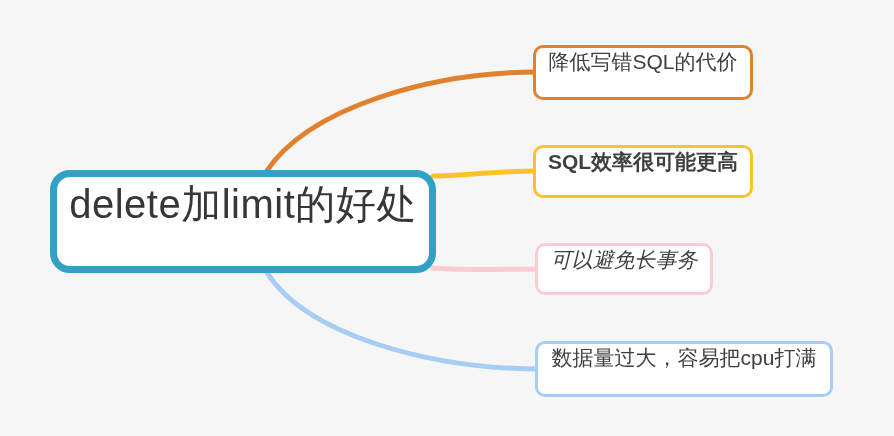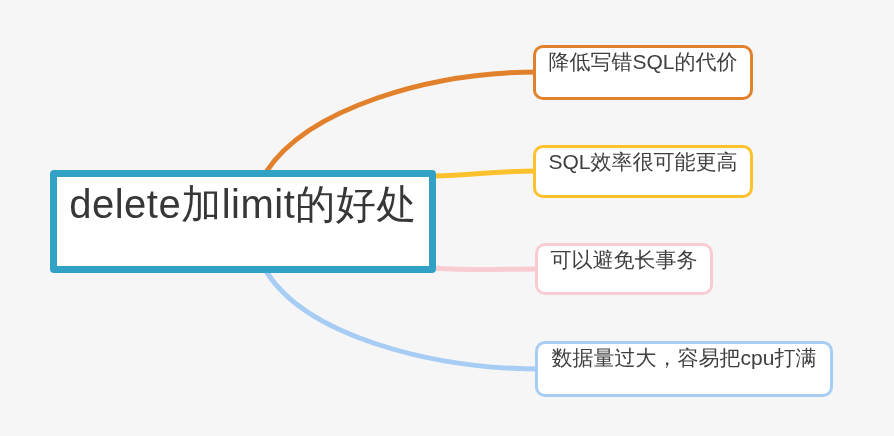--- a/index.html
+++ b/index.html
@@ -24,34 +24,34 @@
     background: #ffffff;
     display: flex;
     justify-content: center;
     white-space: nowrap;
     cursor: default;
   }
   .root-node {
     left: 50px; top: 170px;
     width: 386px; height: 103px;
     border: 7px solid #32a1c6;
-    border-radius: 4px;
+    border-radius: 20px;
     font-size: 40px;
     color: #373737;
     letter-spacing: 0.5px;
   }
   .branch-node {
     border-width: 3px;
     border-style: solid;
     border-radius: 10px;
     font-size: 21px;
     color: #3f3f3f;
   }
   .branch-1 { left: 533px; top: 45px;  width: 220px; height: 55px; }
-  .branch-2 { left: 533px; top: 145px; width: 220px; height: 53px; }
+  .branch-2 { left: 533px; top: 145px; width: 220px; height: 53px; font-weight: bold; }
   .branch-3 { left: 535px; top: 243px; width: 178px; height: 52px; }
   .branch-4 { left: 535px; top: 341px; width: 298px; height: 56px; }
 </style>
 </head>
 <body>
 
 <div class="canvas" style="background: rgb(246, 246, 246);">
 
   <svg class="edges" viewBox="0 0 894 436" xmlns="http://www.w3.org/2000/svg">
     <path d="M 266 172 C 308 108, 430 72, 539 72" fill="none" stroke-width="5" stroke-linecap="round" stroke="#e2812c"></path>
@@ -65,21 +65,21 @@
   </div>
 
   <div class="node branch-node branch-1" style="border-color: rgb(226, 129, 44);">
     <span>降低写错SQL的代价</span>
   </div>
 
   <div class="node branch-node branch-2" style="border-color: rgb(251, 194, 45);">
     <span>SQL效率很可能更高</span>
   </div>
 
-  <div class="node branch-node branch-3" style="border-color: rgb(249, 204, 210);">
+  <div class="node branch-node branch-3" style="border-color: rgb(249, 204, 210); font-style: italic;">
     <span>可以避免长事务</span>
   </div>
 
   <div class="node branch-node branch-4" style="border-color: rgb(167, 205, 244);">
     <span>数据量过大，容易把cpu打满</span>
   </div>
 
 </div>
 
 </body></html>

